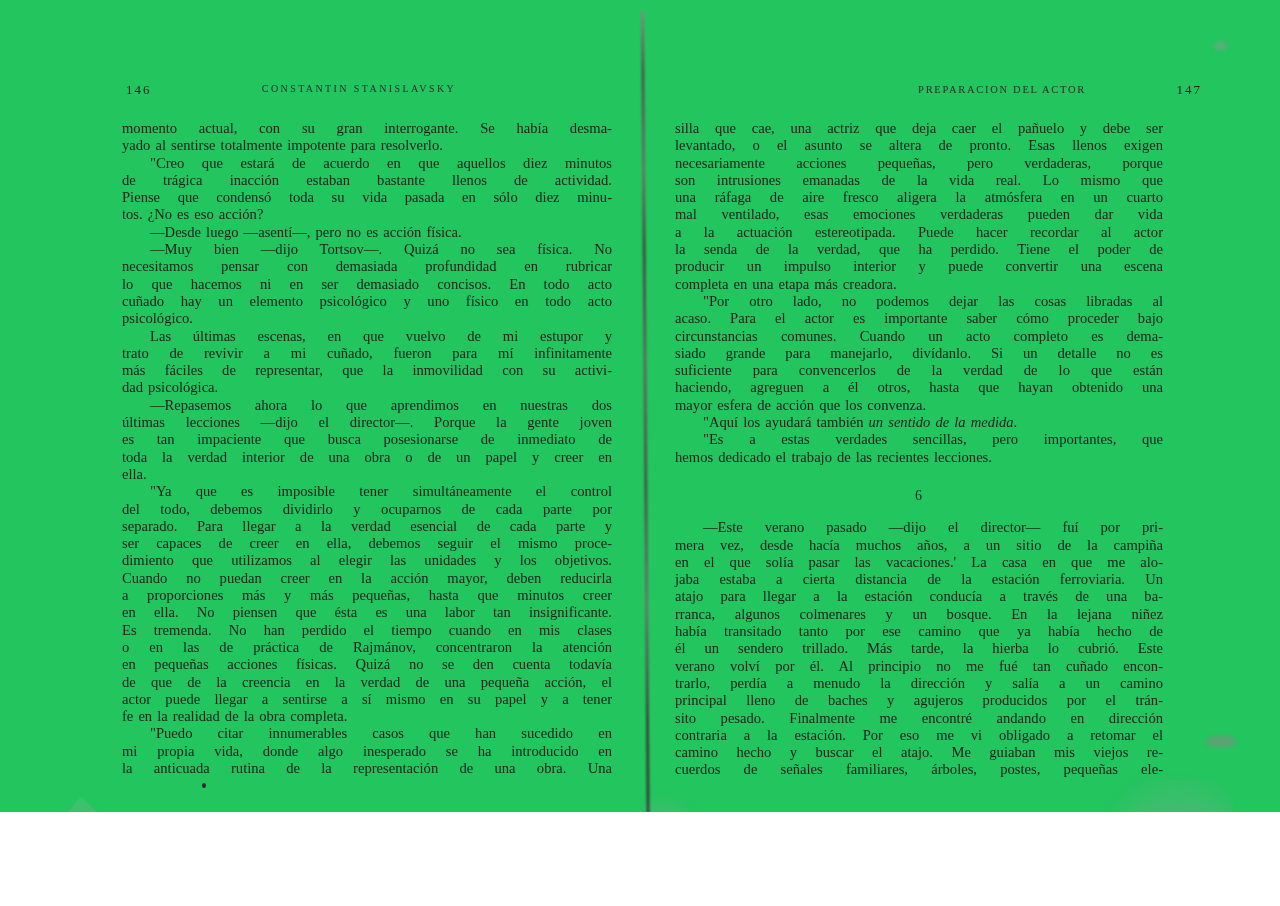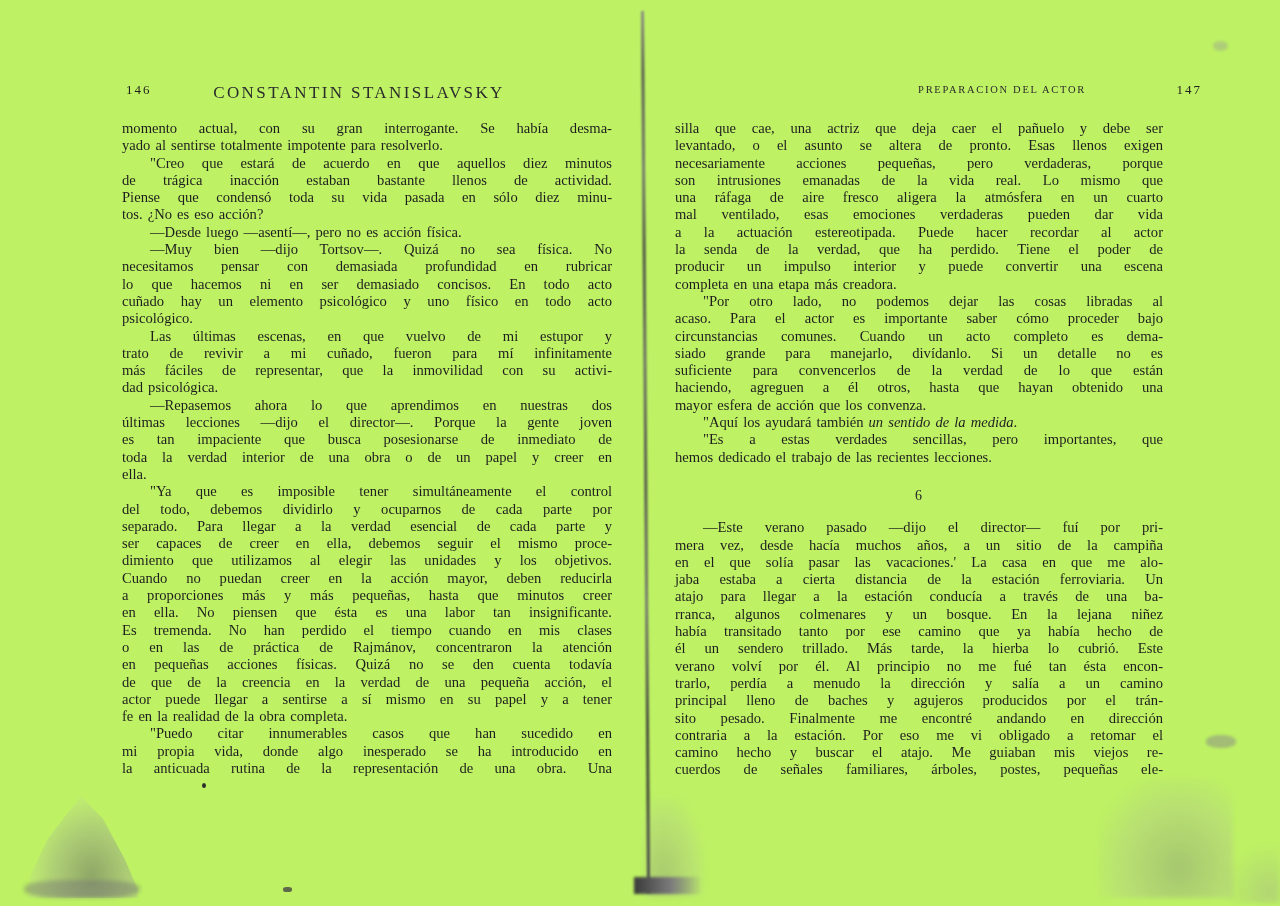--- a/index.html
+++ b/index.html
@@ -3,43 +3,43 @@
 <meta charset="utf-8">
 <style>
   html, body { margin: 0; padding: 0; }
   body {
     font-family: "Liberation Serif", "DejaVu Serif", serif;
     background: #ffffff;
   }
   .scan {
     position: relative;
     width: 1280px;
-    height: 906px;
-    background: #bef264;
+    height: 812px;
+    background: #22c55e;
     overflow: hidden;
     color: #222;
   }
   
   .page-header {
     position: absolute;
     top: 82px;
     height: 16px;
   }
   .page-header .pagenum {
     position: absolute;
     font-size: 13px;
     letter-spacing: 2px;
     color: #1f1f1f;
     white-space: nowrap;
   }
   .page-header .running-title {
     position: absolute;
     left: 50%;
     white-space: nowrap;
-    font-size: 17px;
+    font-size: 10px;
     letter-spacing: 2.4px;
     color: #2b2b2b;
   }
   .header-left { left: 122px; width: 490px; }
   .header-left .pagenum { left: 4px; top: 0; }
   .header-left .running-title { transform: translateX(-50%) translateX(-8px); top: 1px; }
   .header-right { left: 740px; width: 488px; }
   .header-right .pagenum { right: 26px; top: 0; }
   .header-right .running-title { transform: translateX(-50%) translateX(18px); top: 2px; font-size: 10.5px; letter-spacing: 1.7px; }
   
@@ -242,21 +242,21 @@
     <div class="section-number">6</div>
     <div>
         <div class="line indent">—Este verano pasado —dijo el director— fuí por pri-</div>
         <div class="line">mera vez, desde hacía muchos años, a un sitio de la campiña</div>
         <div class="line">en el que solía pasar las vacaciones.' La casa en que me alo-</div>
         <div class="line">jaba estaba a cierta distancia de la estación ferroviaria. Un</div>
         <div class="line">atajo para llegar a la estación conducía a través de una ba-</div>
         <div class="line">rranca, algunos colmenares y un bosque. En la lejana niñez</div>
         <div class="line">había transitado tanto por ese camino que ya había hecho de</div>
         <div class="line">él un sendero trillado. Más tarde, la hierba lo cubrió. Este</div>
-        <div class="line">verano volví por él. Al principio no me fué tan ésta encon-</div>
+        <div class="line">verano volví por él. Al principio no me fué tan cuñado encon-</div>
         <div class="line">trarlo, perdía a menudo la dirección y salía a un camino</div>
         <div class="line">principal lleno de baches y agujeros producidos por el trán-</div>
         <div class="line">sito pesado. Finalmente me encontré andando en dirección</div>
         <div class="line">contraria a la estación. Por eso me vi obligado a retomar el</div>
         <div class="line">camino hecho y buscar el atajo. Me guiaban mis viejos re-</div>
         <div class="line">cuerdos de señales familiares, árboles, postes, pequeñas ele-</div>
       </div>
   </div>
 
   <div class="gutter-line"></div>

